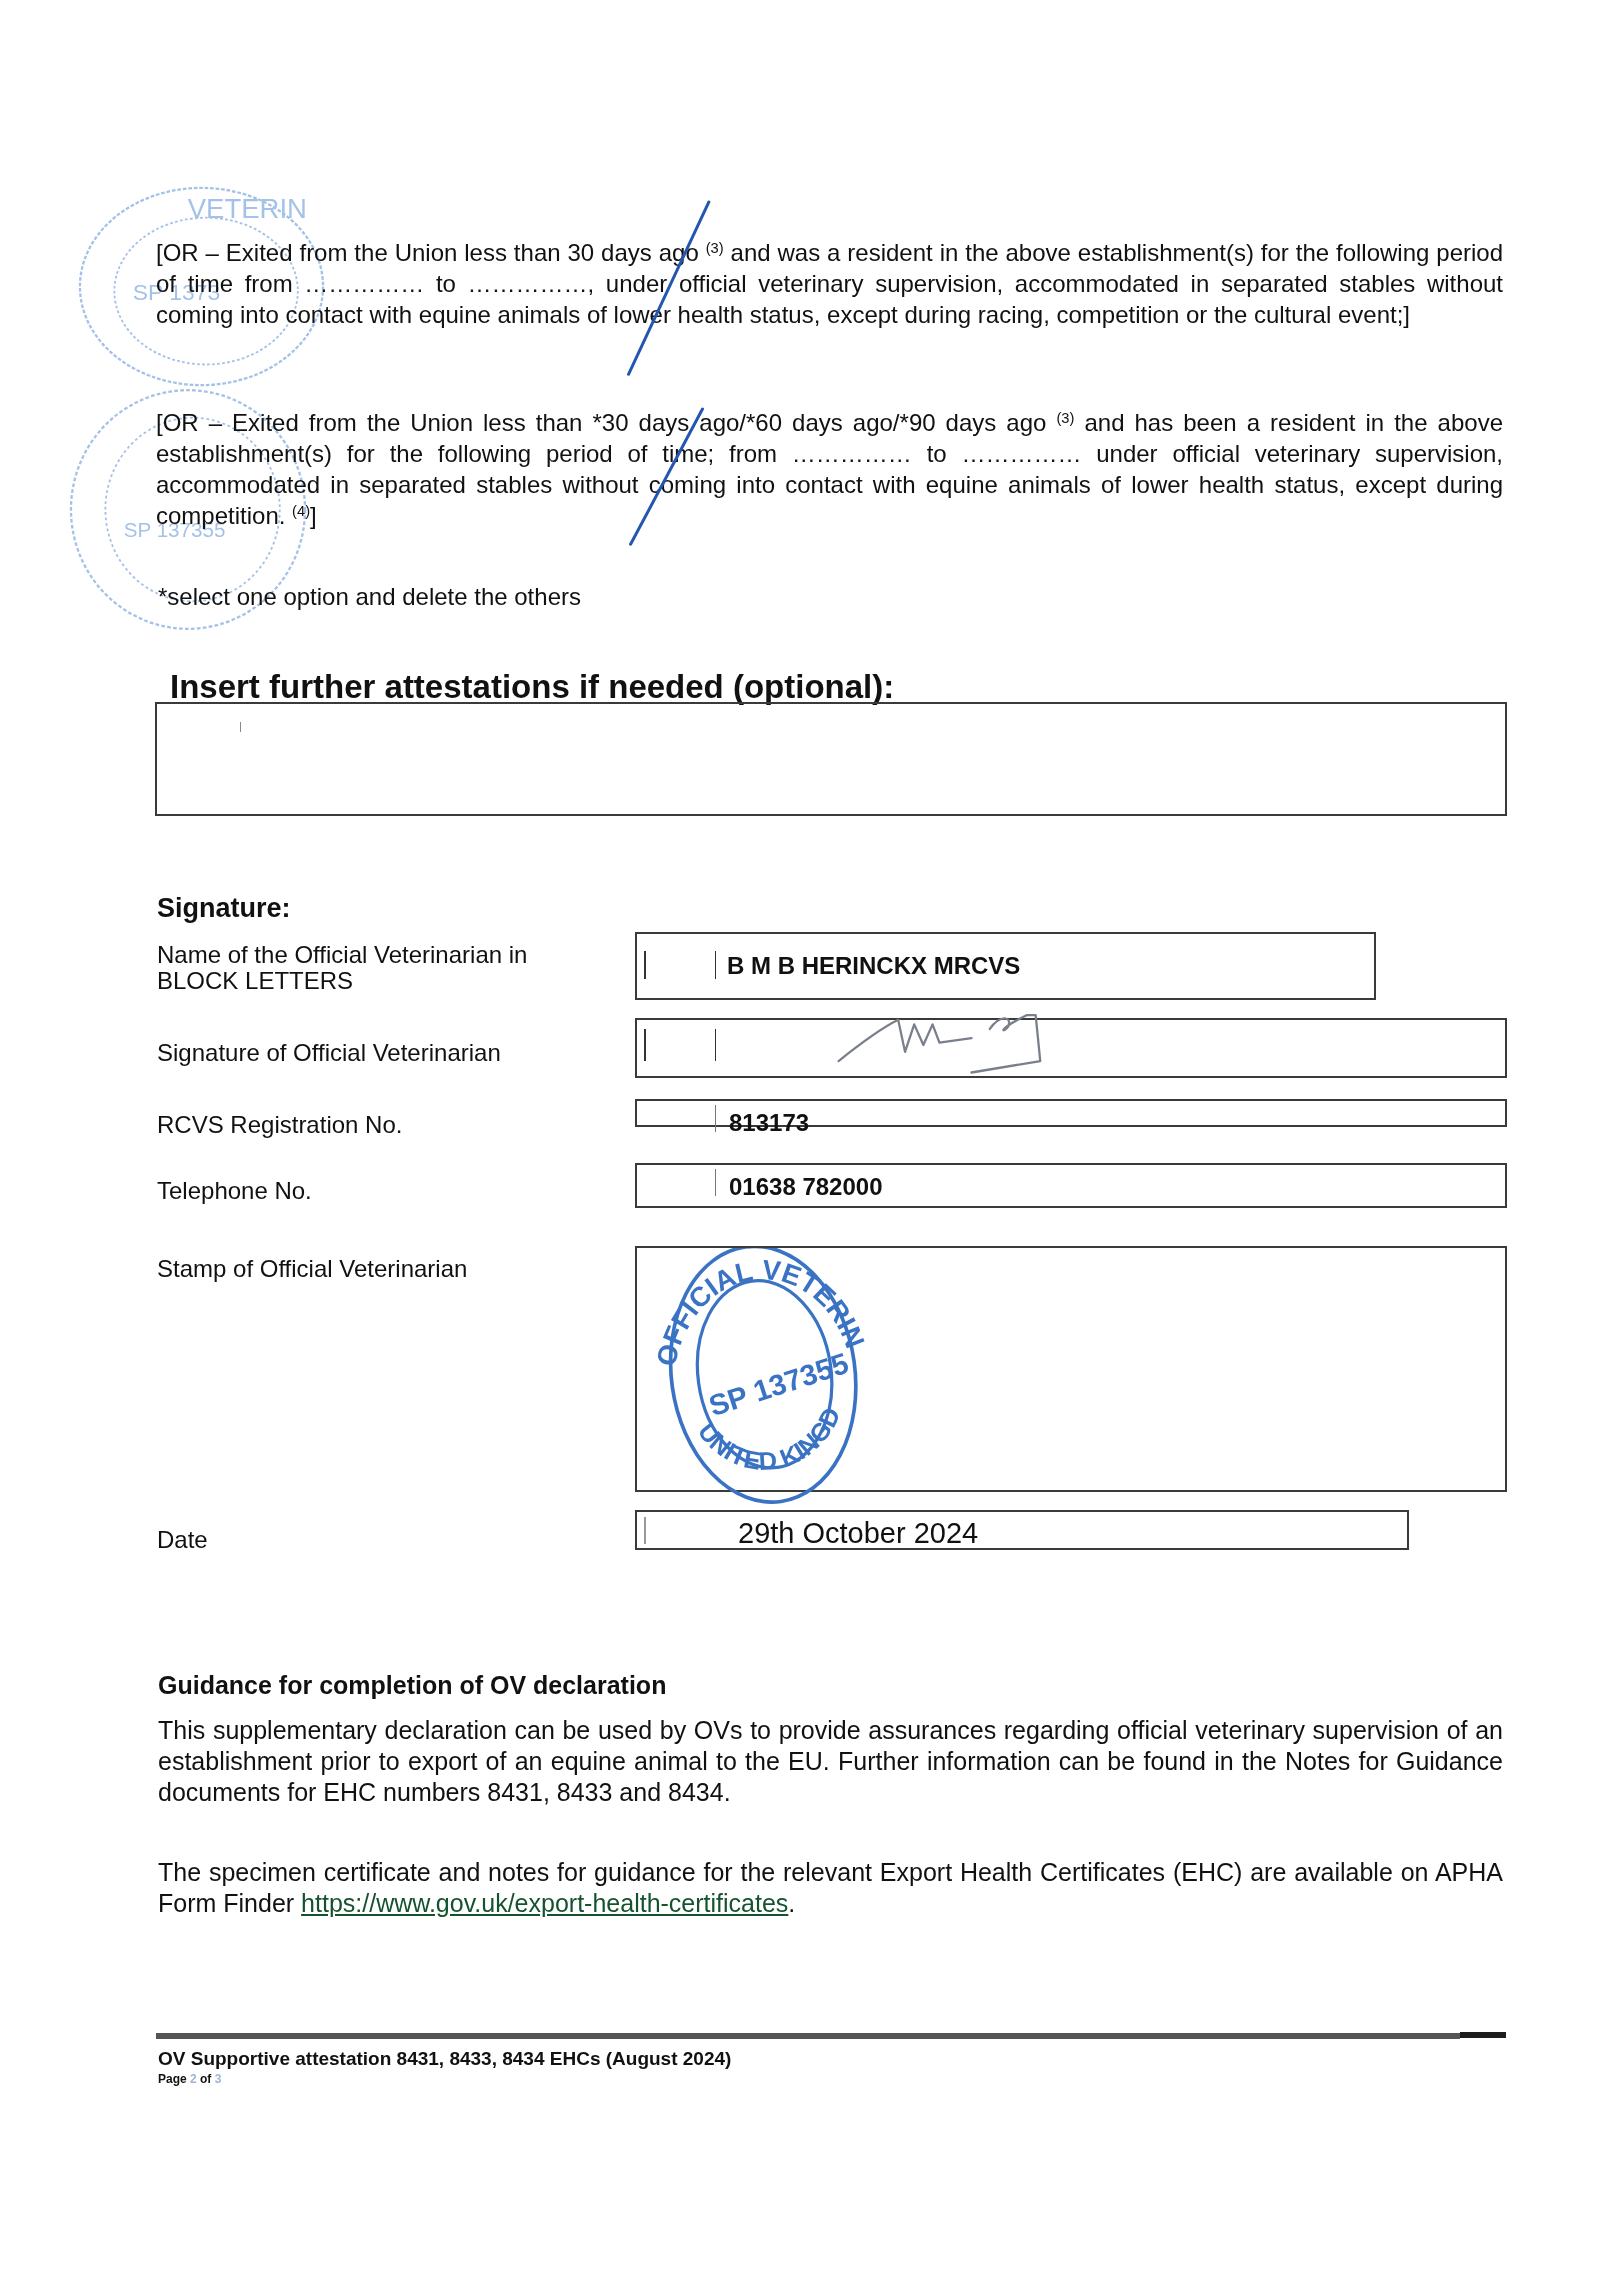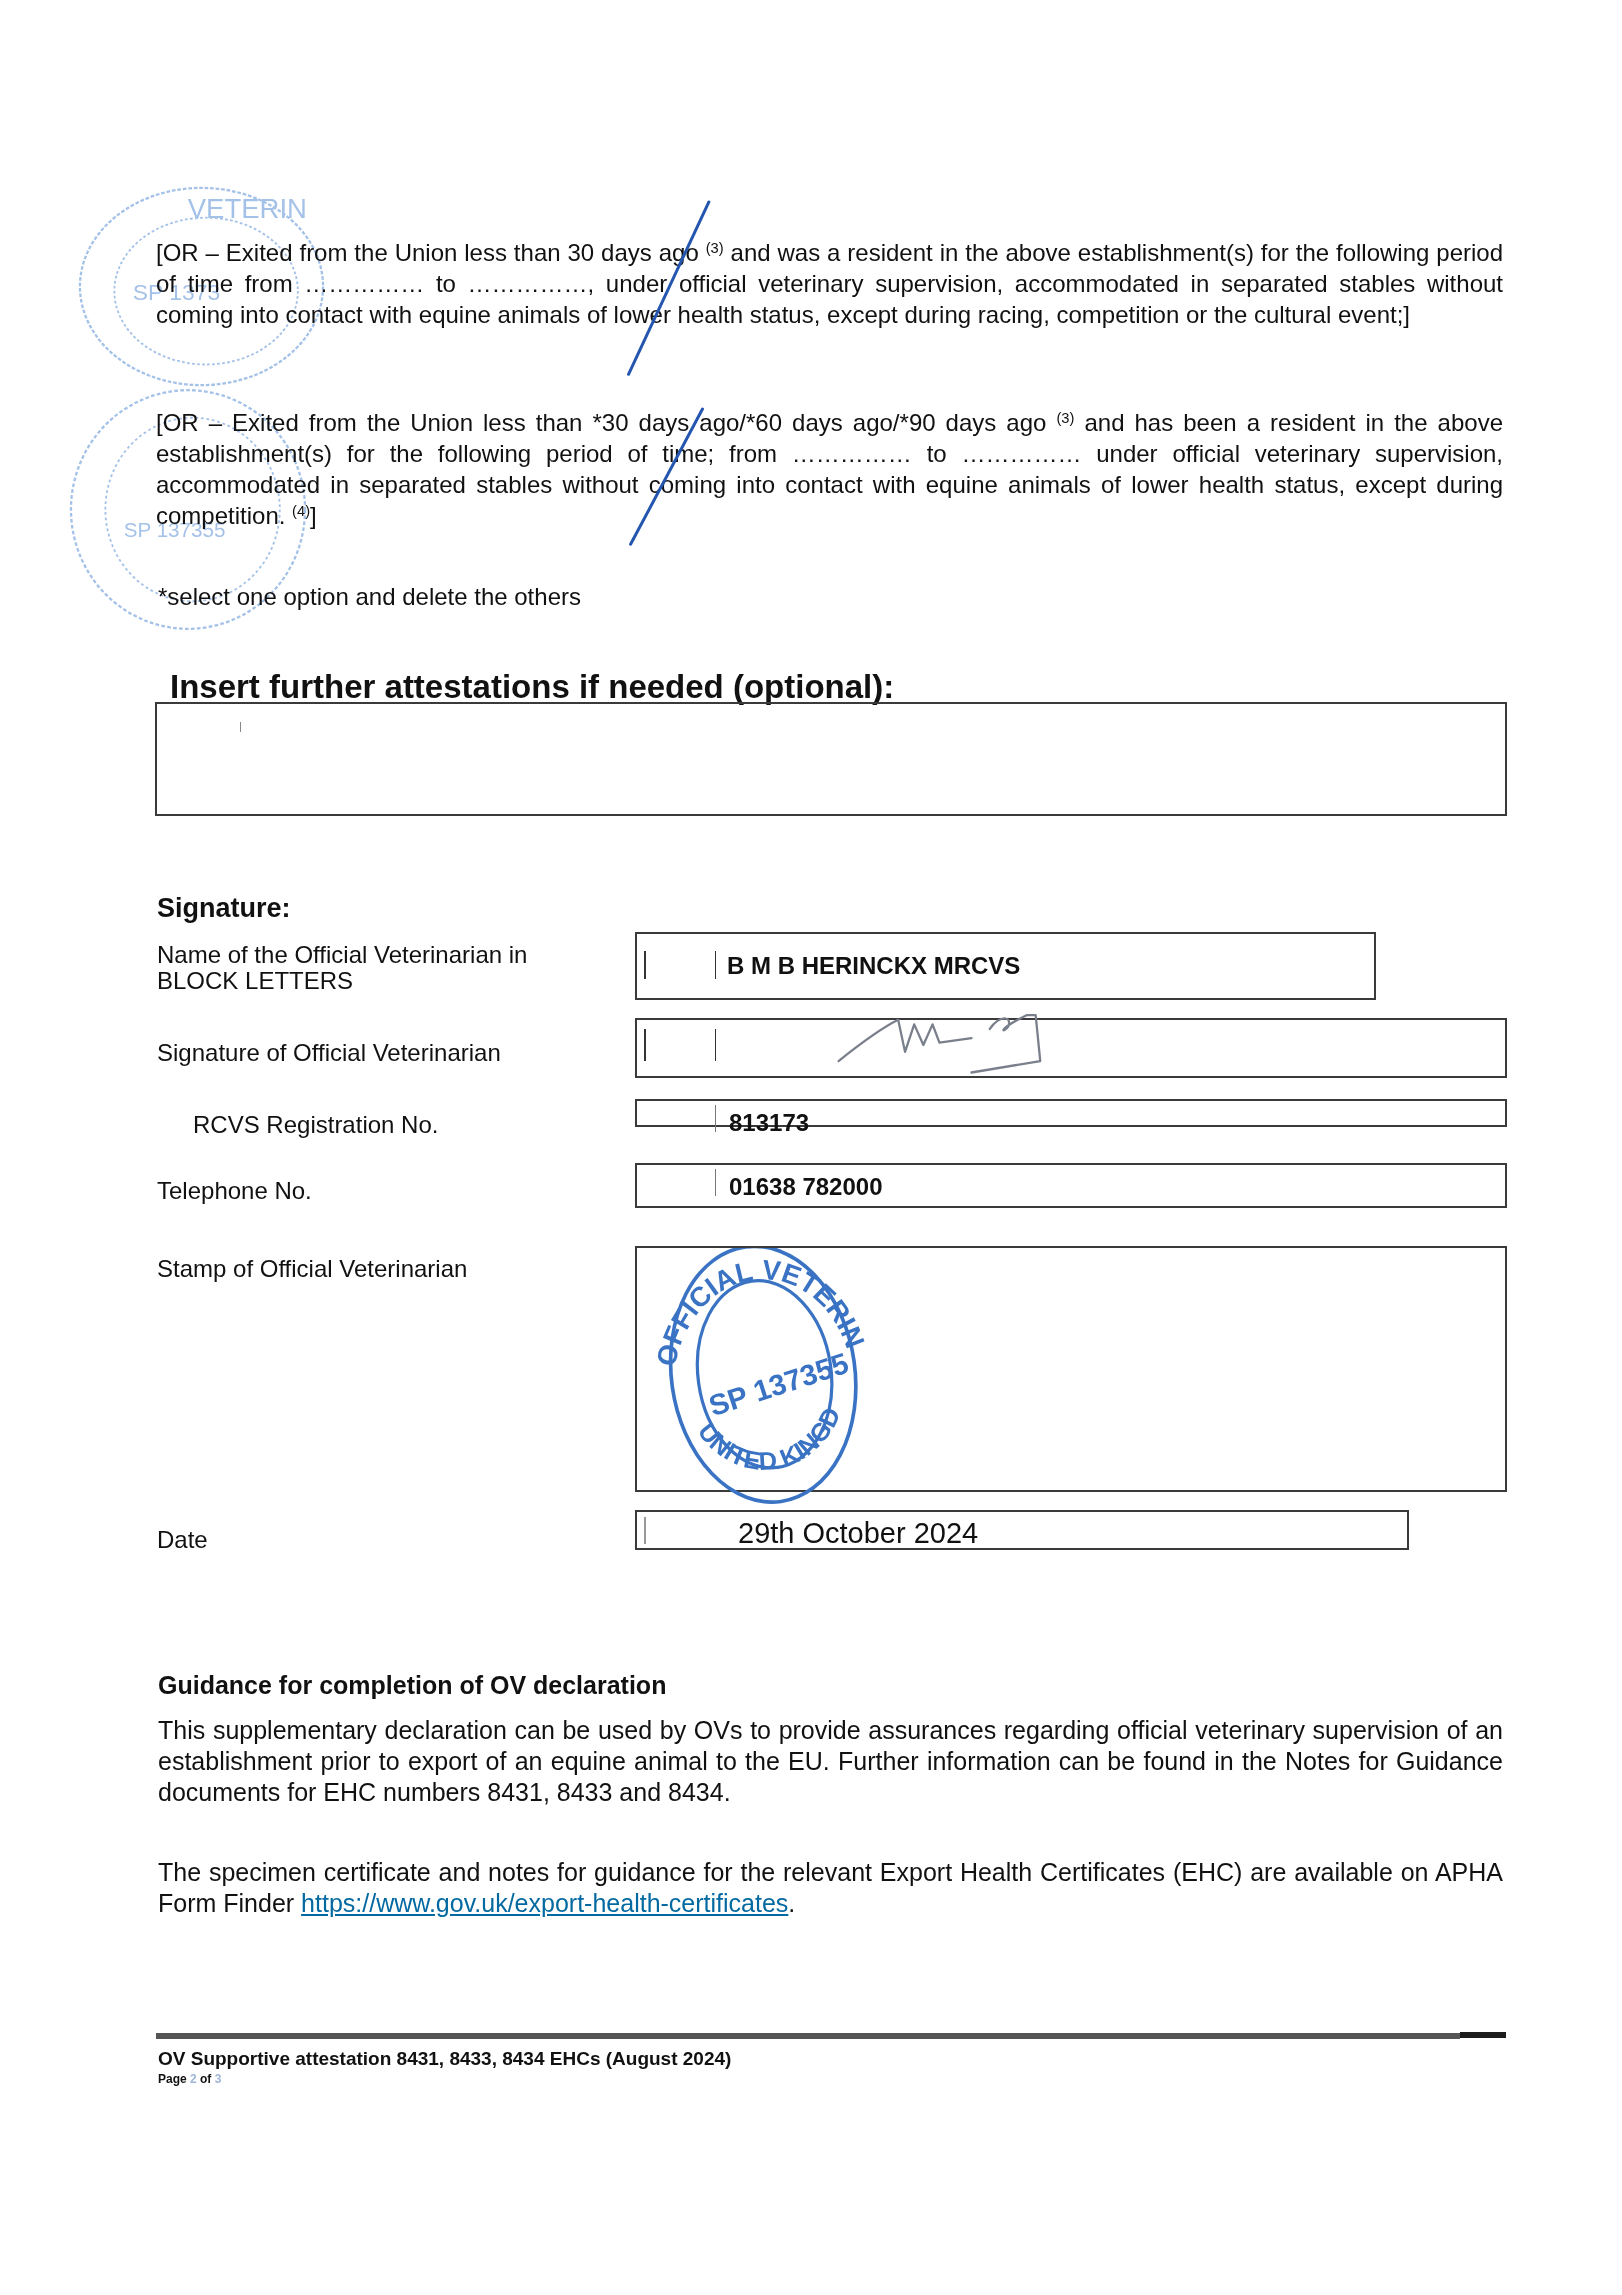--- a/index.html
+++ b/index.html
@@ -12,21 +12,21 @@
     font-size: 24px; line-height: 31px; text-align: justify; text-align-last: left;
   }
   .para sup { font-size: 14.7px; vertical-align: top; position: relative; top: -3.7px; }
   .h-bold { font-weight: bold; }
   .box { position: absolute; border: 2.3px solid #3a3a3a; box-sizing: border-box; background: transparent; }
   .field-label { position: absolute; font-size: 24px; line-height: 26px; }
   .field-value { position: absolute; font-size: 24px; font-weight: bold; }
   .cursor-tick { position: absolute; width: 1.4px; background: #333; }
   .stamp-faint { opacity: 0.55; }
   .strike { position: absolute; height: 3.2px; background: #2456b0; transform-origin: 0 50%; border-radius: 1.4px; }
-  .link { color: #0369a1; text-decoration: underline; }
+  .link { color: #14532d; text-decoration: underline; }
   .footer-rule { position: absolute; height: 5.5px; background: #555; }
   .footer-rule-end { position: absolute; height: 6.4px; background: #1c1c1c; }
 </style>
 </head>
 <body>
 
 <svg class="abs stamp-faint" style="left:73px; top:181px;" width="257" height="211" viewBox="0 0 560 460">
   <ellipse cx="280" cy="230" rx="265" ry="215" fill="none" stroke="#5b8fd6" stroke-width="5" stroke-dasharray="8 4"></ellipse>
   <ellipse cx="290" cy="240" rx="200" ry="160" fill="none" stroke="#5b8fd6" stroke-width="4" stroke-dasharray="6 5"></ellipse>
   <text x="250" y="80" font-family="Liberation Sans, sans-serif" font-size="60" fill="#5b8fd6">VETERIN</text>
@@ -71,21 +71,21 @@
 
 <div class="field-label" style="left:157px; top:1040px;">Signature of Official Veterinarian</div>
 <div class="box" style="left:635px; top:1018px; width:872px; height:60px;">
   <div class="cursor-tick" style="left:7.3px; top:9.2px; height:32px;"></div>
   <div class="cursor-tick" style="left:78px; top:9.2px; height:32px;"></div>
   <svg style="position:absolute; left:197px; top:-13.8px;" width="275" height="78" viewBox="0 0 600 170">
     <path d="M10 120 C 60 80, 100 50, 140 30 L 155 100 L 175 40 L 195 85 L 215 40 L 230 80 L 300 70 M 340 50 C 360 20, 390 20, 380 45 C 370 60, 350 55, 420 20 L 440 20 L 450 120 L 300 145" fill="none" stroke="#7a7f8c" stroke-width="5" stroke-linecap="round" stroke-linejoin="round"></path>
   </svg>
 </div>
 
-<div class="field-label" style="left:157px; top:1112px;margin-left:36px;">RCVS Registration No.</div>
+<div class="field-label" style="left:157px; top:1112px;">RCVS Registration No.</div>
 <div class="box" style="left:635px; top:1099px; width:872px; height:28px;">
   <div class="cursor-tick" style="left:78px; top:3.7px; height:27.5px; background:#777;"></div>
   <div class="field-value" style="left:92px; top:8.3px;">813173</div>
 </div>
 
 <div class="field-label" style="left:157px; top:1178px;">Telephone No.</div>
 <div class="box" style="left:635px; top:1163px; width:872px; height:45px;">
   <div class="cursor-tick" style="left:78px; top:3.7px; height:27.5px; background:#777;"></div>
   <div class="field-value" style="left:92px; top:8.3px;">01638 782000</div>
 </div>

